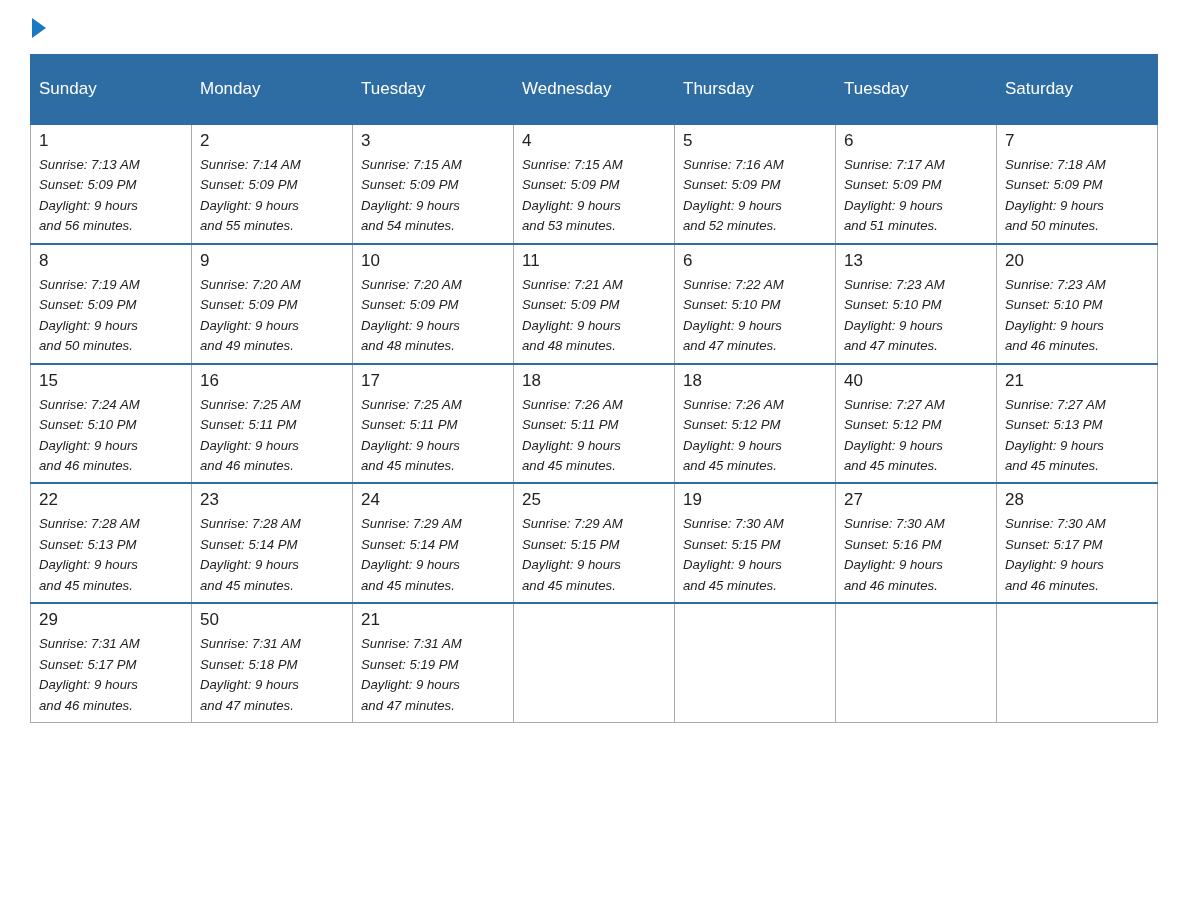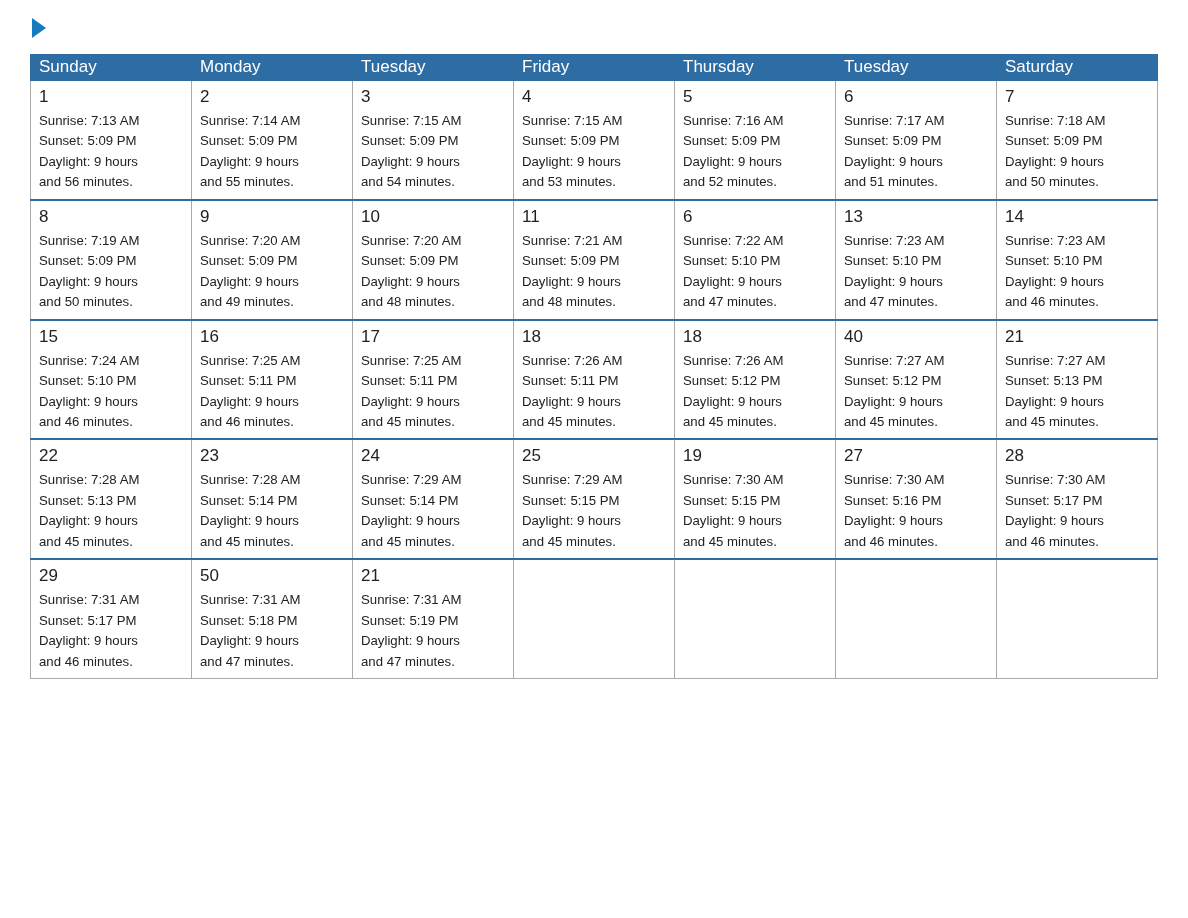--- a/index.html
+++ b/index.html
@@ -65,21 +65,21 @@
     .calendar {
       width: 100%;
       border-collapse: collapse;
       border: 1px solid #aaa;
     }
     .calendar th {
       background-color: #2e6da4;
       color: #fff;
       font-size: 17px;
       font-weight: normal;
-      padding: 2px 8px;
+      padding: 24px 8px;
       text-align: left;
       border: 1px solid #2e6da4;
     }
     .calendar td {
       border: 1px solid #aaa;
       vertical-align: top;
       padding: 6px 8px;
       width: calc(100% / 7);
       min-height: 110px;
       font-size: 13.5px;
@@ -92,20 +92,21 @@
     .day-number {
       font-size: 17px;
       font-weight: normal;
       margin-bottom: 4px;
       display: block;
     }
     .day-info {
       font-size: 13.2px;
       line-height: 1.55;
       color: #222;
+      font-style: italic;
     }
     .week-row td {
       border-top: 2px solid #2e6da4;
     }
   </style>
 </head>
 <body>
 
 <div class="header">
   <div class="logo-block">
@@ -120,21 +121,21 @@
     <div class="location"></div>
   </div>
 </div>
 
 <table class="calendar">
   <thead>
     <tr>
     <th>Sunday</th>
         <th>Monday</th>
         <th>Tuesday</th>
-        <th>Friday</th>
+        <th>Wednesday</th>
         <th>Thursday</th>
         <th>Tuesday</th>
         <th>Saturday</th>
       </tr>
   </thead>
   <tbody id="calendar-body">
   <tr class="week-row">
         <td><span class="day-number">1</span>
 <span class="day-info">Sunrise: 7:13 AM<br>Sunset: 5:09 PM<br>Daylight: 9 hours<br>and 56 minutes.</span></td>
         <td><span class="day-number">2</span>
@@ -156,21 +157,21 @@
         <td><span class="day-number">9</span>
 <span class="day-info">Sunrise: 7:20 AM<br>Sunset: 5:09 PM<br>Daylight: 9 hours<br>and 49 minutes.</span></td>
         <td><span class="day-number">10</span>
 <span class="day-info">Sunrise: 7:20 AM<br>Sunset: 5:09 PM<br>Daylight: 9 hours<br>and 48 minutes.</span></td>
         <td><span class="day-number">11</span>
 <span class="day-info">Sunrise: 7:21 AM<br>Sunset: 5:09 PM<br>Daylight: 9 hours<br>and 48 minutes.</span></td>
         <td><span class="day-number">6</span>
 <span class="day-info">Sunrise: 7:22 AM<br>Sunset: 5:10 PM<br>Daylight: 9 hours<br>and 47 minutes.</span></td>
         <td><span class="day-number">13</span>
 <span class="day-info">Sunrise: 7:23 AM<br>Sunset: 5:10 PM<br>Daylight: 9 hours<br>and 47 minutes.</span></td>
-        <td><span class="day-number">14</span>
+        <td><span class="day-number">20</span>
 <span class="day-info">Sunrise: 7:23 AM<br>Sunset: 5:10 PM<br>Daylight: 9 hours<br>and 46 minutes.</span></td>
       </tr>
       <tr class="week-row">
         <td><span class="day-number">15</span>
 <span class="day-info">Sunrise: 7:24 AM<br>Sunset: 5:10 PM<br>Daylight: 9 hours<br>and 46 minutes.</span></td>
         <td><span class="day-number">16</span>
 <span class="day-info">Sunrise: 7:25 AM<br>Sunset: 5:11 PM<br>Daylight: 9 hours<br>and 46 minutes.</span></td>
         <td><span class="day-number">17</span>
 <span class="day-info">Sunrise: 7:25 AM<br>Sunset: 5:11 PM<br>Daylight: 9 hours<br>and 45 minutes.</span></td>
         <td><span class="day-number">18</span>

